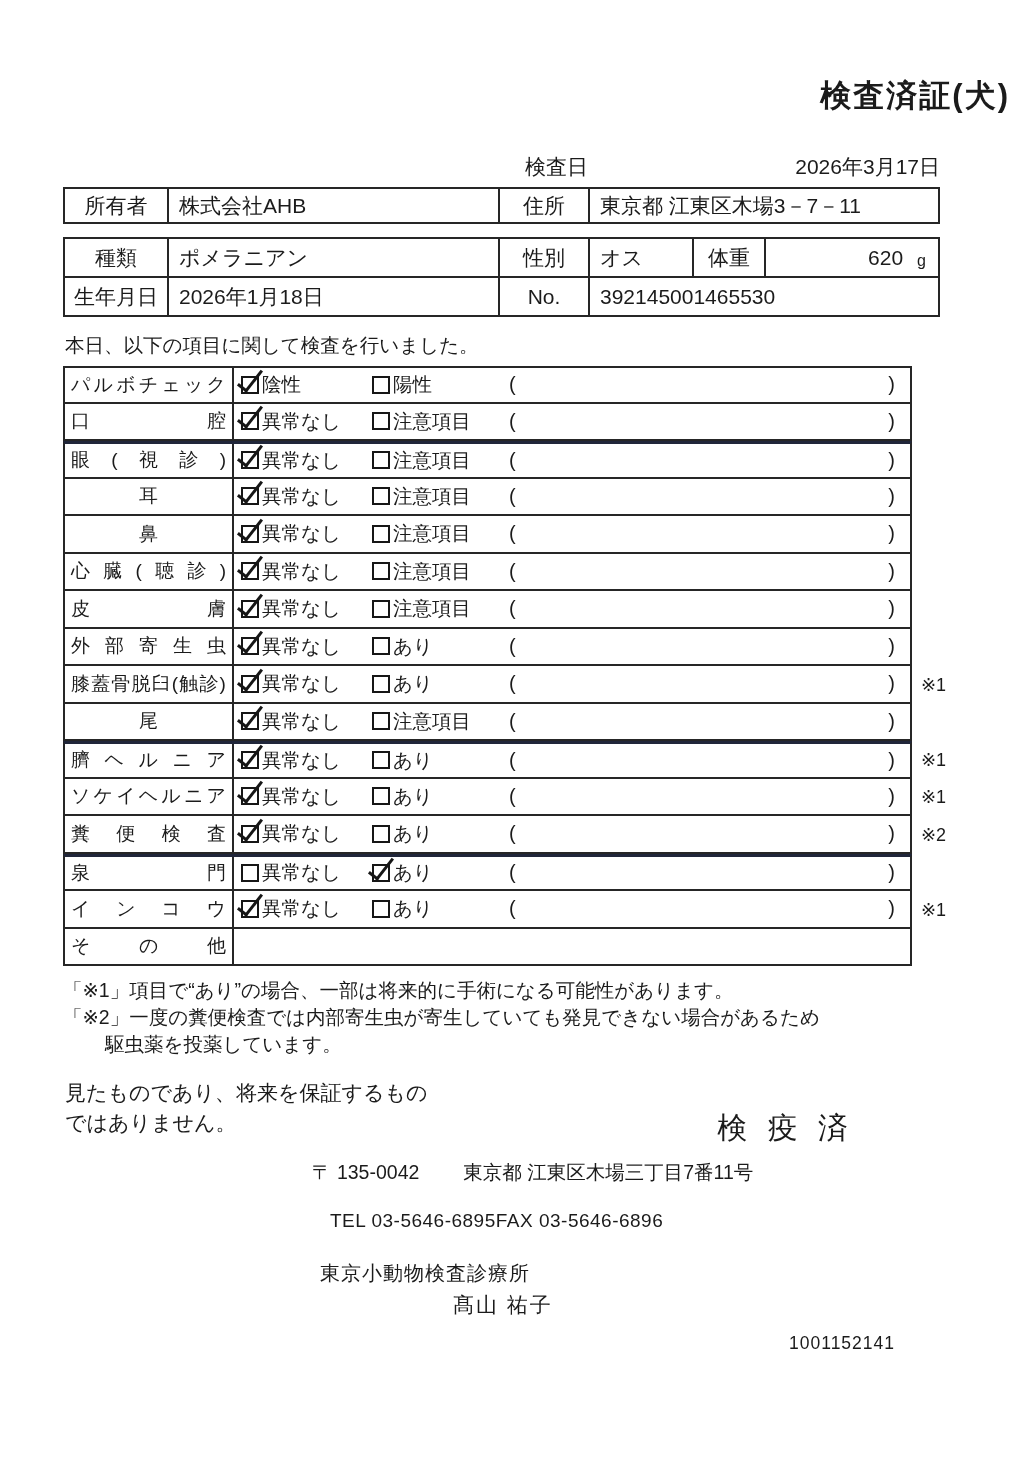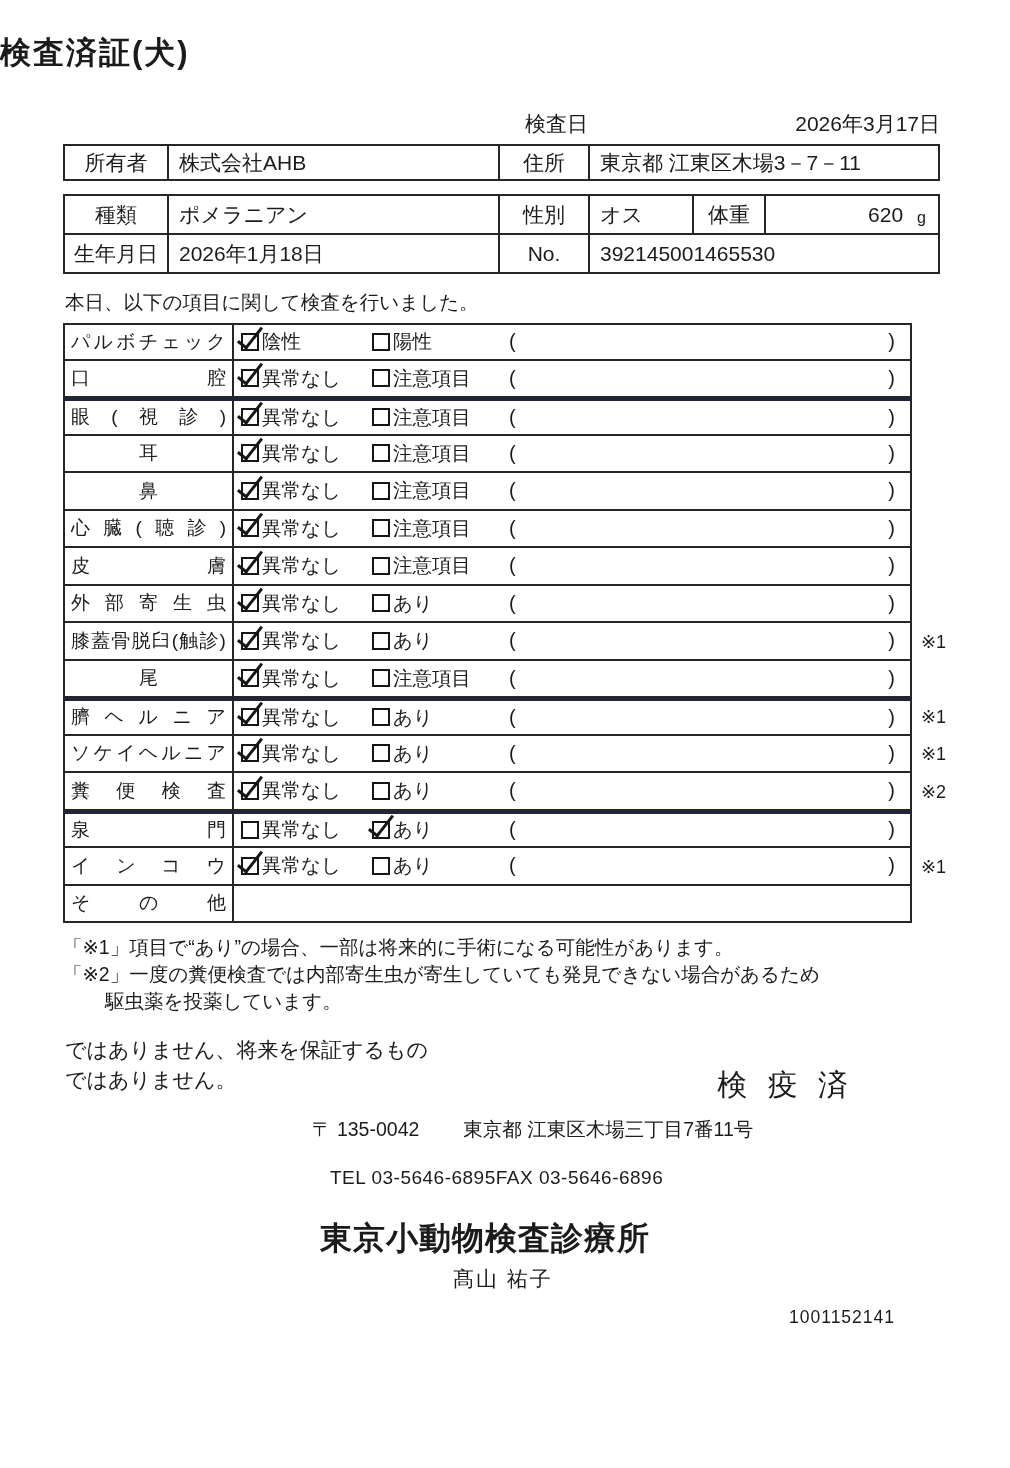--- a/index.html
+++ b/index.html
@@ -5,21 +5,21 @@
   html,body{margin:0;padding:0;}
   body{
     width:1010px;height:1468px;background:#ffffff;
     font-family:"Liberation Sans","DejaVu Sans",sans-serif;
     color:#1b1b1b;position:relative;overflow:hidden;
   }
   .page{position:relative;width:1010px;height:1468px;}
 
   
   .doc-title{
-    padding-top:32px;text-align:left;
+    padding-top:75px;text-align:right;
     font-size:31px;font-weight:600;letter-spacing:2px;
   }
 
   
   .date-row{
     width:877px;margin:36px 0 6px 63px;display:flex;align-items:flex-end;
     font-size:21px;font-weight:500;
   }
   .date-row .dlabel{margin-left:462px;}
   .date-row .dvalue{margin-left:auto;}
@@ -91,21 +91,21 @@
   .closing{display:flex;width:877px;margin:20px 0 0 65px;}
   .disclaimer{font-size:21px;font-weight:500;line-height:1.42;}
   .stamp{
     margin-left:auto;margin-right:88px;margin-top:30px;
     font-size:30px;font-weight:500;letter-spacing:6px;white-space:nowrap;
   }
 
   
   .addr-line{margin:10px 0 0 312px;font-size:19.5px;display:flex;gap:44px;font-weight:500;}
   .tel-line{margin:24px 0 0 330px;font-size:19px;display:flex;letter-spacing:0.5px;}
-  .clinic-name{margin:28px 0 0 320px;font-size:32px;font-weight:700;letter-spacing:1px;}
+  .clinic-name{margin:28px 0 0 320px;font-size:20px;font-weight:400;letter-spacing:1px;}
   .vet-name{margin:4px 0 0 453px;font-size:21px;font-weight:500;letter-spacing:2px;}
   .serial{margin:14px 0 0 789px;font-size:17.5px;letter-spacing:1px;}
 </style>
 </head>
 <body>
 
 <div class="page">
 
   <div class="doc-title">検査済証(犬)</div>
 
@@ -548,21 +548,21 @@
   </div>
 
   <div class="footnotes">
     <div>「※1」項目で“あり”の場合、一部は将来的に手術になる可能性があります。</div>
     <div>「※2」一度の糞便検査では内部寄生虫が寄生していても発見できない場合があるため</div>
     <div class="indent">駆虫薬を投薬しています。</div>
   </div>
 
   <div class="closing">
     <div class="disclaimer">
-      <div>ではありません、将来を保証するもの</div>
+      <div>見たものであり、将来を保証するもの</div>
       <div>ではありません。</div>
     </div>
     <div class="stamp">検 疫 済</div>
   </div>
 
   <div class="addr-line">
     <span>〒 135-0042</span>
     <span>東京都 江東区木場三丁目7番11号</span>
   </div>
 

